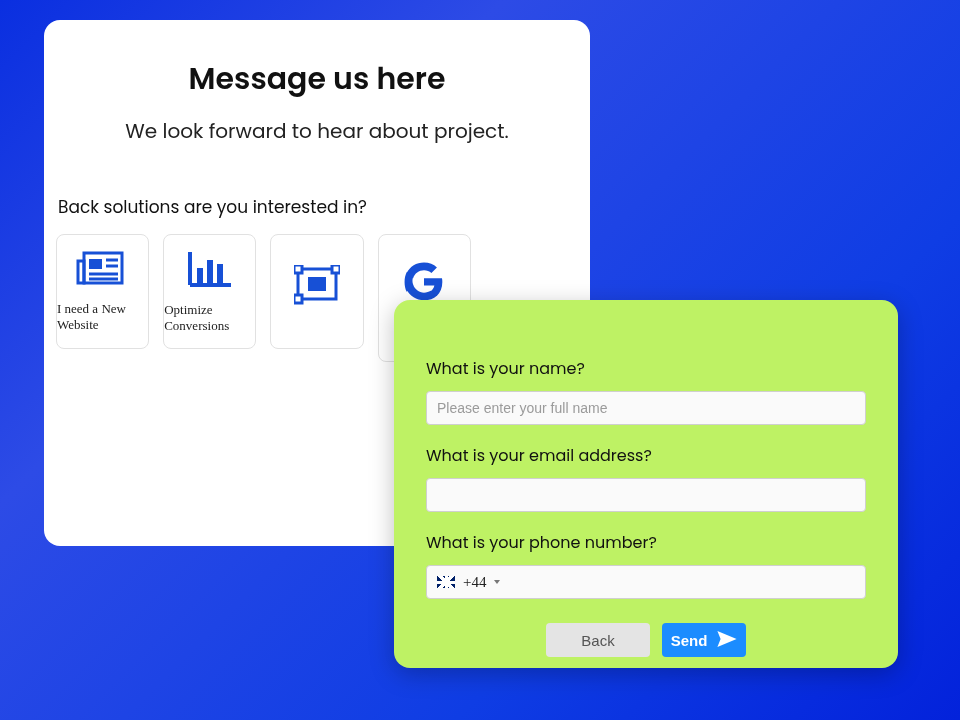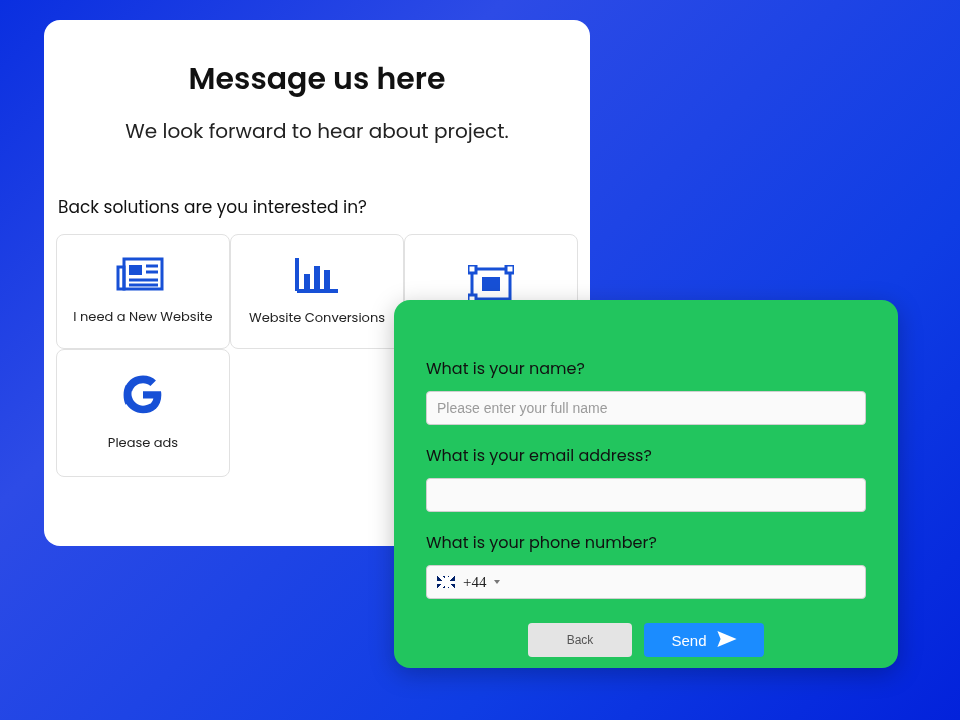--- a/index.html
+++ b/index.html
@@ -33,21 +33,23 @@
     margin-bottom: 48px;
   }
   .q-label {
     font-size: 17px;
     color: #111;
     margin-bottom: 14px;
     margin-left: 2px;
   }
   .grid {
     display: grid;
-    grid-template-columns: repeat(3, 1fr);
+    grid-template-columns: repeat(5, 1fr);
+    gap: 14px;
+    font-family: Liberation Serif, serif;
   }
   .tile {
     border: 1px solid #e1e1e1;
     border-radius: 8px;
     height: 115px;
     display: flex;
     flex-direction: column;
     align-items: center;
     justify-content: center;
     gap: 14px;
@@ -59,21 +61,21 @@
     color: #222;
   }
   .tile.row2 { height: 128px; gap: 16px; }
   .icon-wrap { display:flex; align-items:center; justify-content:center; }
 
   
   .card2 {
     position: absolute;
     left: 394px; top: 300px;
     width: 504px; height: 368px;
-    background: #22c55e;
+    background: #bef264;
     border-radius: 16px;
     box-shadow: 0 6px 24px rgba(0,0,0,0.25);
     padding: 56px 32px 24px 32px;
   }
   .field-label {
     font-size: 16px;
     color: #111;
     margin-bottom: 10px;
   }
   .text-input, .phone-input {
@@ -119,27 +121,27 @@
     border-left: 3px solid transparent;
     border-right: 3px solid transparent;
     border-top: 4px solid #777;
   }
   .btn-row {
     display: flex; justify-content: center; gap: 12px;
   }
   .btn-back {
     background: #e4e4e4; border: none; border-radius: 4px;
     width: 104px; height: 34px;
-    font-size: 12px; color: #555; cursor: pointer;
+    font-size: 15px; color: #555; cursor: pointer;
   }
   .btn-send {
     background: #1b8cff; border: none; border-radius: 4px;
-    width: 120px; height: 34px;
+    width: 84px; height: 34px;
     font-size: 15px; color: #fff; cursor: pointer;
-    display: inline-flex; align-items: center; justify-content: center; gap: 10px;
+    display: inline-flex; align-items: center; justify-content: center; gap: 10px; font-weight: bold;
   }
 </style>
 </head>
 <body>
 
 <div class="card1">
   <h1 class="card1-title">Message us here</h1>
   <p class="card1-sub">We look forward to hear about project.</p>
   <p class="q-label">Back solutions are you interested in?</p>
 
@@ -163,21 +165,21 @@
     <div class="tile">
       <span class="icon-wrap">
         <svg width="46" height="38" viewBox="0 0 46 38">
           <line x1="3" y1="2" x2="3" y2="35" stroke="#1750d6" stroke-width="4"></line>
           <line x1="3" y1="35" x2="44" y2="35" stroke="#1750d6" stroke-width="4"></line>
           <rect x="10" y="18" width="6" height="15" fill="#1750d6"></rect>
           <rect x="20" y="10" width="6" height="23" fill="#1750d6"></rect>
           <rect x="30" y="14" width="6" height="19" fill="#1750d6"></rect>
         </svg>
       </span>
-      <span class="label">Website Conversions</span>
+      <span class="label">Optimize Conversions</span>
     </div>
 
     <div class="tile">
       <span class="icon-wrap">
         <svg width="46" height="40" viewBox="0 0 46 40">
           <rect x="4" y="4" width="38" height="30" fill="none" stroke="#1750d6" stroke-width="3"></rect>
           <rect x="0" y="0" width="8" height="8" fill="#fff" stroke="#1750d6" stroke-width="3"></rect>
           <rect x="38" y="0" width="8" height="8" fill="#fff" stroke="#1750d6" stroke-width="3"></rect>
           <rect x="0" y="30" width="8" height="8" fill="#fff" stroke="#1750d6" stroke-width="3"></rect>
           <rect x="14" y="12" width="18" height="14" fill="#1750d6"></rect>

